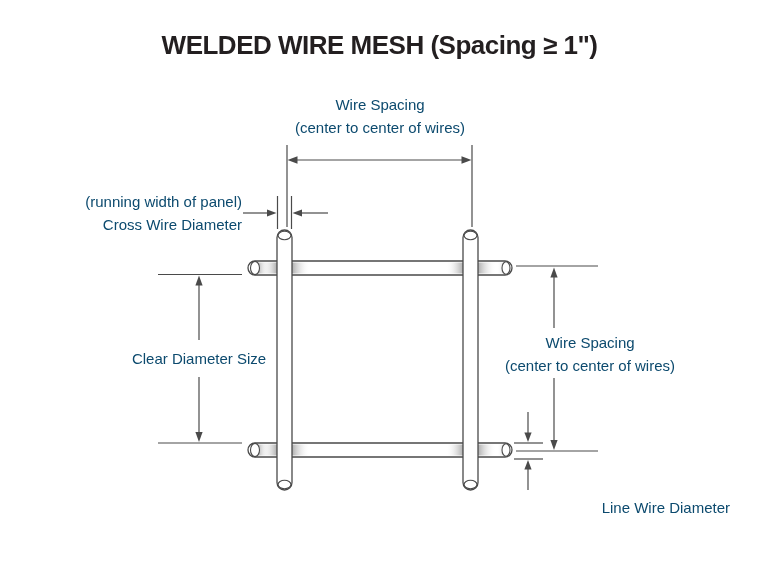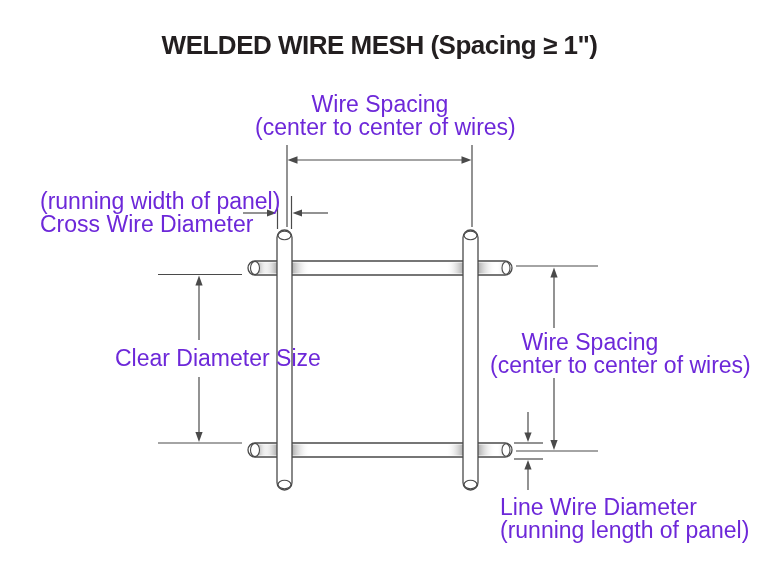--- a/index.html
+++ b/index.html
@@ -15,28 +15,28 @@
     position:absolute;
     left:0;top:30px;width:759px;
     text-align:center;
     font-size:26px;
     font-weight:bold;
     letter-spacing:-0.5px;
     color:#231f20;
   }
   .label{
     position:absolute;
-    font-size:23px;
+    font-size:15px;
     line-height:23px;
-    color:#6d28d9;
+    color:#0c4a6e;
     white-space:nowrap;
   }
   .label.center{text-align:center;}
   .label.right{text-align:right;}
-  .label.left{text-align:left;}
+  .label.left{text-align:right;}
   svg{position:absolute;left:0;top:0;}
   .wire{fill:#ffffff;stroke:#4a4a4a;stroke-width:1.3;}
   .dim{stroke:#4a4a4a;stroke-width:1.2;fill:none;}
   .head{fill:#4a4a4a;stroke:none;}
   .cap{fill:#ffffff;stroke:#4a4a4a;stroke-width:1.1;}
 </style>
 </head>
 <body>
 
 <div class="page">
@@ -150,16 +150,15 @@
     <div>Clear Diameter Size</div>
   </div>
 
   <div class="label center" style="left:490px;top:331px;width:200px;">
     <div>Wire Spacing</div>
     <div>(center to center of wires)</div>
   </div>
 
   <div class="label left" style="left:500px;top:496px;width:230px;">
     <div>Line Wire Diameter</div>
-    <div>(running length of panel)</div>
   </div>
 
 </div>
 
 </body></html>

